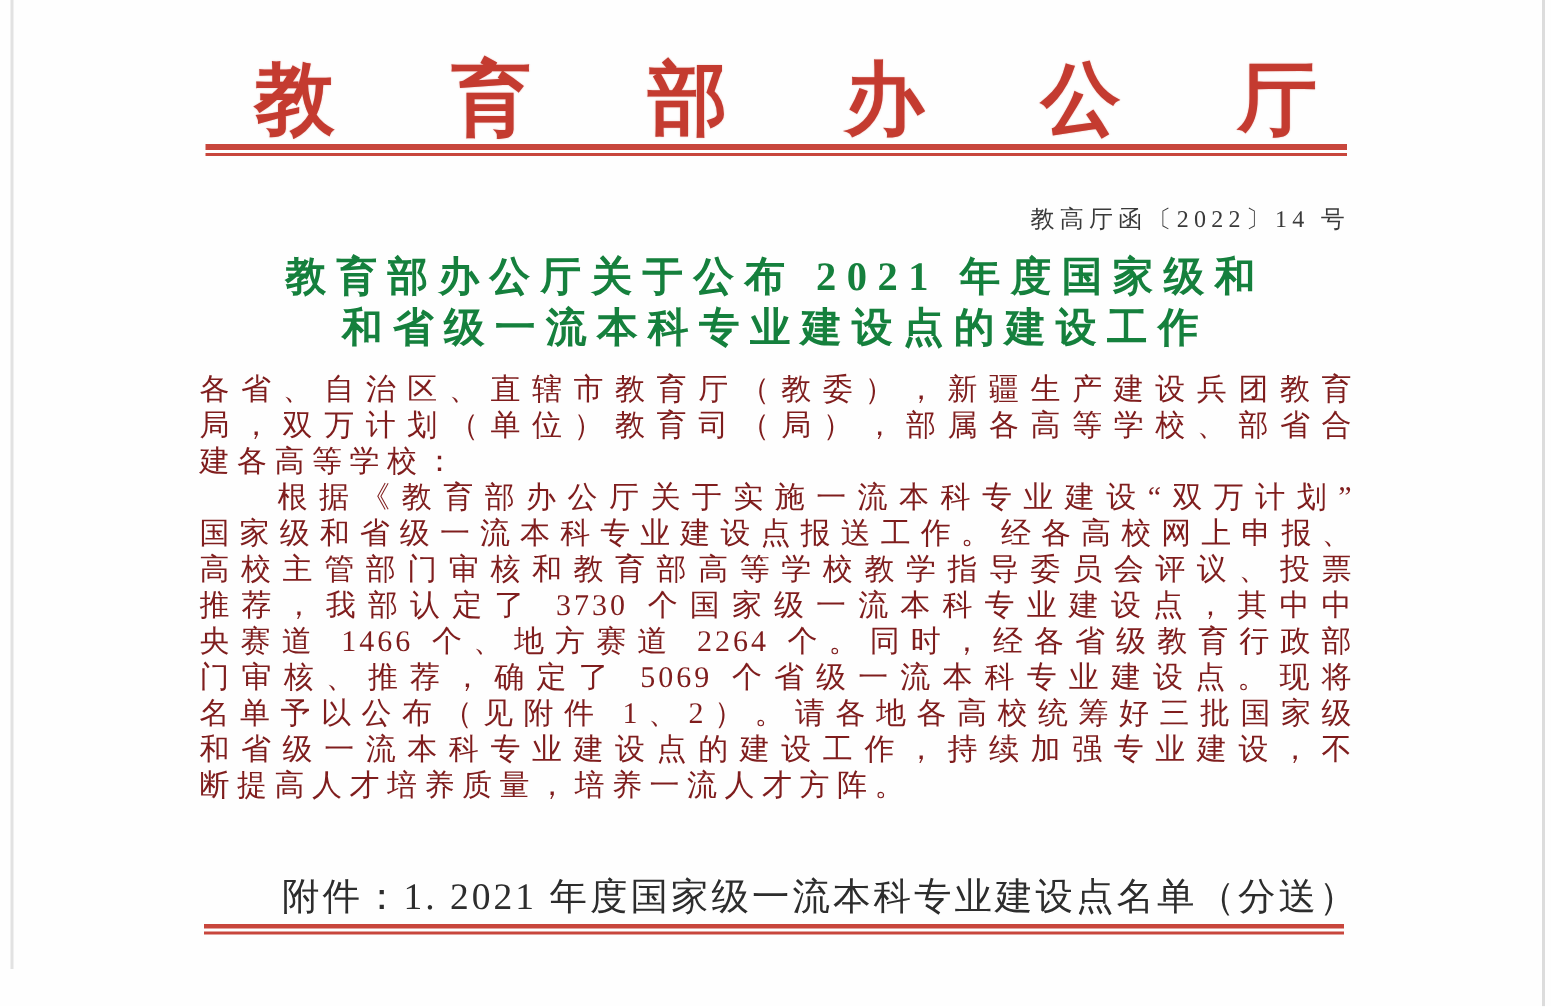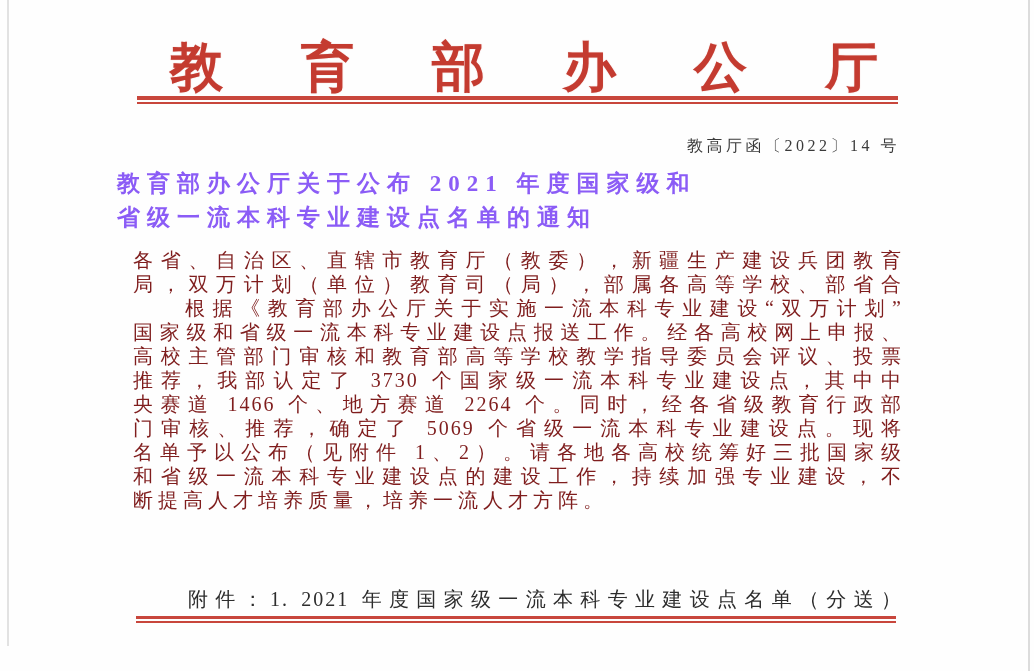--- a/index.html
+++ b/index.html
@@ -55,25 +55,26 @@
     letter-spacing: 3.5px;
     color: #3a3a3a;
     white-space: nowrap;
   }
 
   .doc-title {
     position: absolute;
     left: 117px;
     top: 167px;
     width: 800px;
-    font-size: 23px;
+    text-align: center;
+    font-size: 27px;
     font-weight: 700;
     line-height: 34px;
     letter-spacing: 7px;
-    color: #8b5cf6;
+    color: #15803d;
     white-space: nowrap;
   }
 
   .body-text {
     position: absolute;
     left: 133px;
     top: 248px;
     width: 770px;
     font-size: 20px;
     color: #7f1d1d;
@@ -93,21 +94,21 @@
   }
   .bline.indent { text-indent: 52px; }
 
   .attachment {
     position: absolute;
     left: 133px;
     top: 586px;
     width: 770px;
     padding-left: 55px;
     box-sizing: border-box;
-    font-size: 20px;
+    font-size: 25px;
     line-height: 26px;
     letter-spacing: 2px;
     color: #2d2d2d;
     text-align: justify;
     text-align-last: justify;
     white-space: nowrap;
   }
 
   .footrule {
     position: absolute;
@@ -139,26 +140,27 @@
   <div class="headrule">
     <div class="thick"></div>
     <div class="gap"></div>
     <div class="thin"></div>
   </div>
 
   <div class="doc-number">教高厅函〔2022〕14 号</div>
 
   <div class="doc-title">
     <div>教育部办公厅关于公布 2021 年度国家级和</div>
-    <div>省级一流本科专业建设点名单的通知</div>
+    <div>和省级一流本科专业建设点的建设工作</div>
   </div>
 
   <div class="body-text">
     <div class="bline">各省、自治区、直辖市教育厅（教委），新疆生产建设兵团教育</div>
     <div class="bline">局，双万计划（单位）教育司（局），部属各高等学校、部省合</div>
+    <div class="bline short">建各高等学校：</div>
     <div class="bline indent">根据《教育部办公厅关于实施一流本科专业建设“双万计划”</div>
     <div class="bline">国家级和省级一流本科专业建设点报送工作。经各高校网上申报、</div>
     <div class="bline">高校主管部门审核和教育部高等学校教学指导委员会评议、投票</div>
     <div class="bline">推荐，我部认定了 3730 个国家级一流本科专业建设点，其中中</div>
     <div class="bline">央赛道 1466 个、地方赛道 2264 个。同时，经各省级教育行政部</div>
     <div class="bline">门审核、推荐，确定了 5069 个省级一流本科专业建设点。现将</div>
     <div class="bline">名单予以公布（见附件 1、2）。请各地各高校统筹好三批国家级</div>
     <div class="bline">和省级一流本科专业建设点的建设工作，持续加强专业建设，不</div>
     <div class="bline short">断提高人才培养质量，培养一流人才方阵。</div>
   </div>

